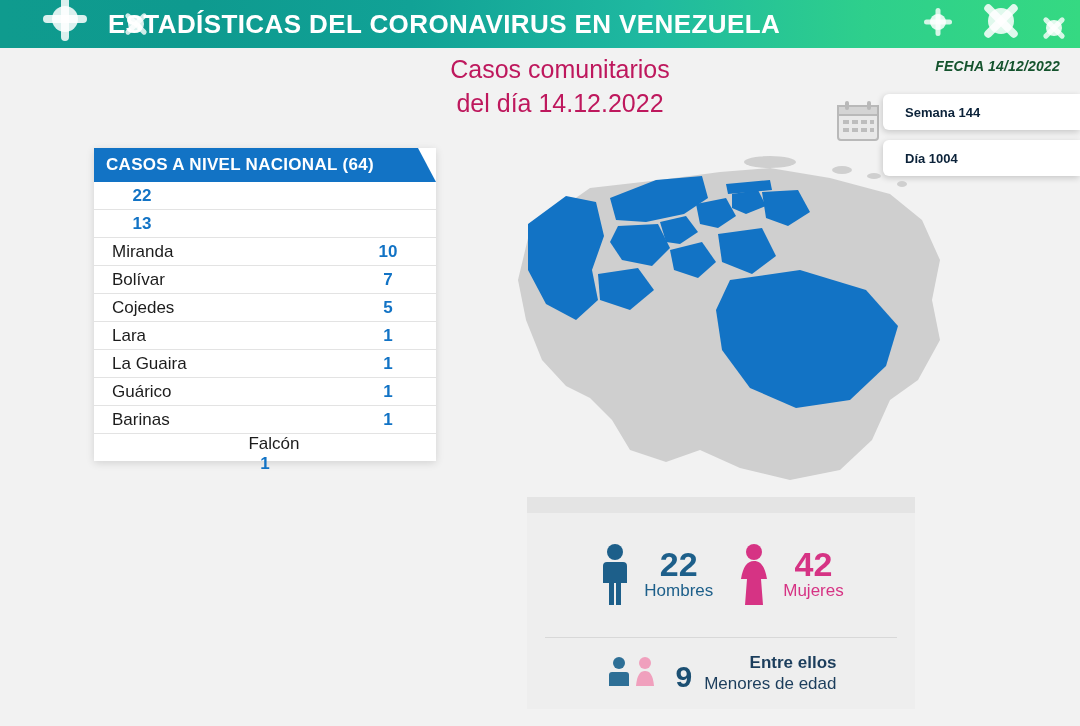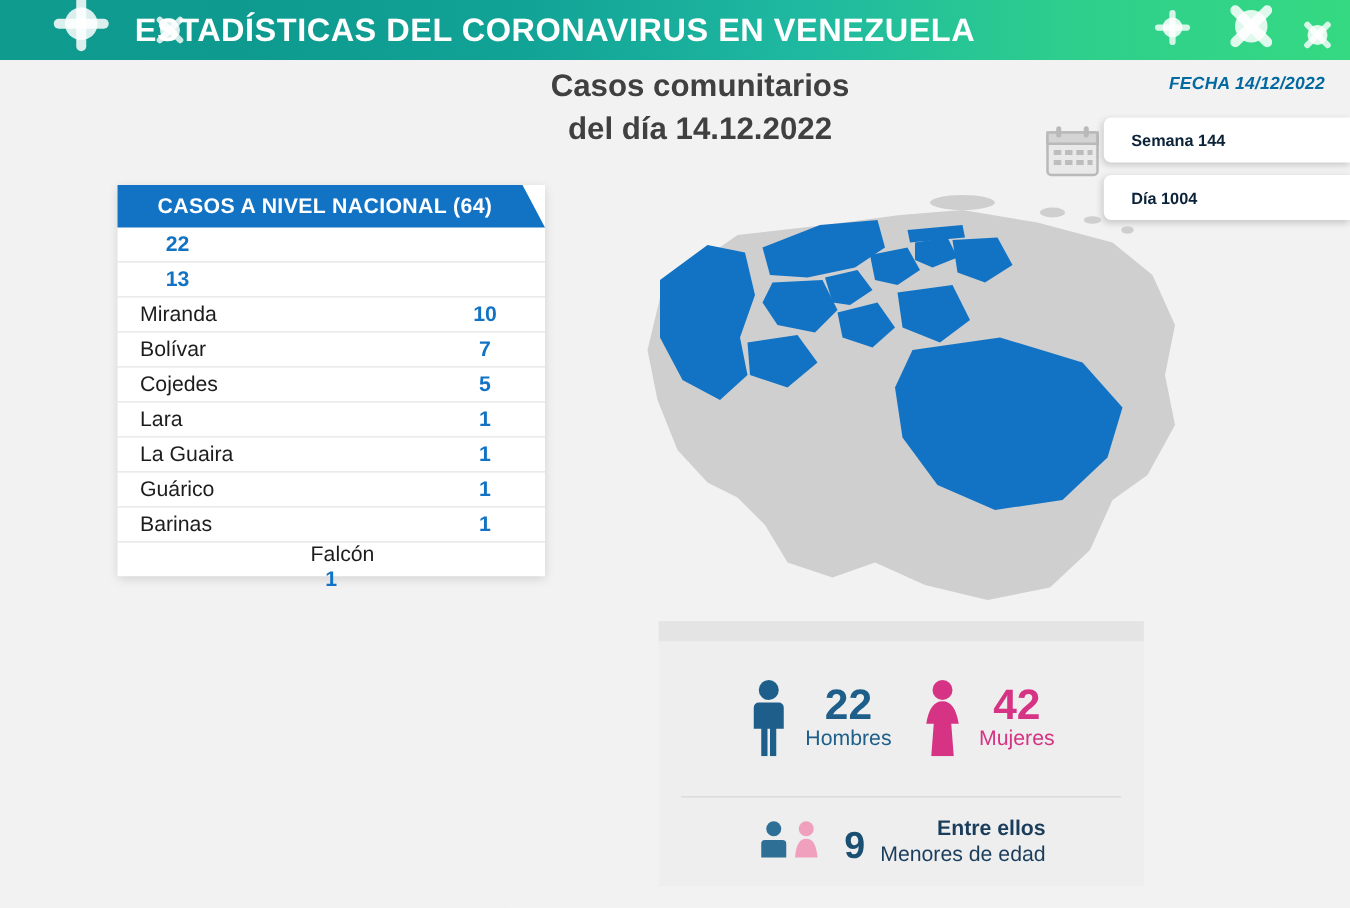--- a/index.html
+++ b/index.html
@@ -73,30 +73,30 @@
   }
   .virus.rot { transform: rotate(45deg); }
 
   
   .subtitle {
     position: absolute;
     left: 330px;
     top: 52px;
     width: 460px;
     text-align: center;
-    color: #404040;
+    color: #be185d;
     font-size: 25px;
-    font-weight: bold;
+    font-weight: normal;
     line-height: 34px;
   }
   .fecha {
     position: absolute;
     right: 20px;
     top: 58px;
-    color: #0369a1;
+    color: #14532d;
     font-size: 14px;
     font-weight: bold;
     font-style: italic;
     text-align: right;
     letter-spacing: 0.2px;
   }
   .pill {
     position: absolute;
     height: 36px;
     background: #ffffff;
@@ -131,21 +131,21 @@
   }
   .table-head {
     position: relative;
     height: 34px;
     background: #1273c5;
     color: #ffffff;
     font-size: 17px;
     font-weight: bold;
     display: flex;
     align-items: center;
-    padding-left: 32px;
+    padding-left: 12px;
     letter-spacing: 0.3px;
   }
   .table-head::after {
     content: "";
     position: absolute;
     right: -0px;
     top: 0;
     width: 0; height: 0;
     border-top: 34px solid #ffffff;
     border-left: 18px solid transparent;

